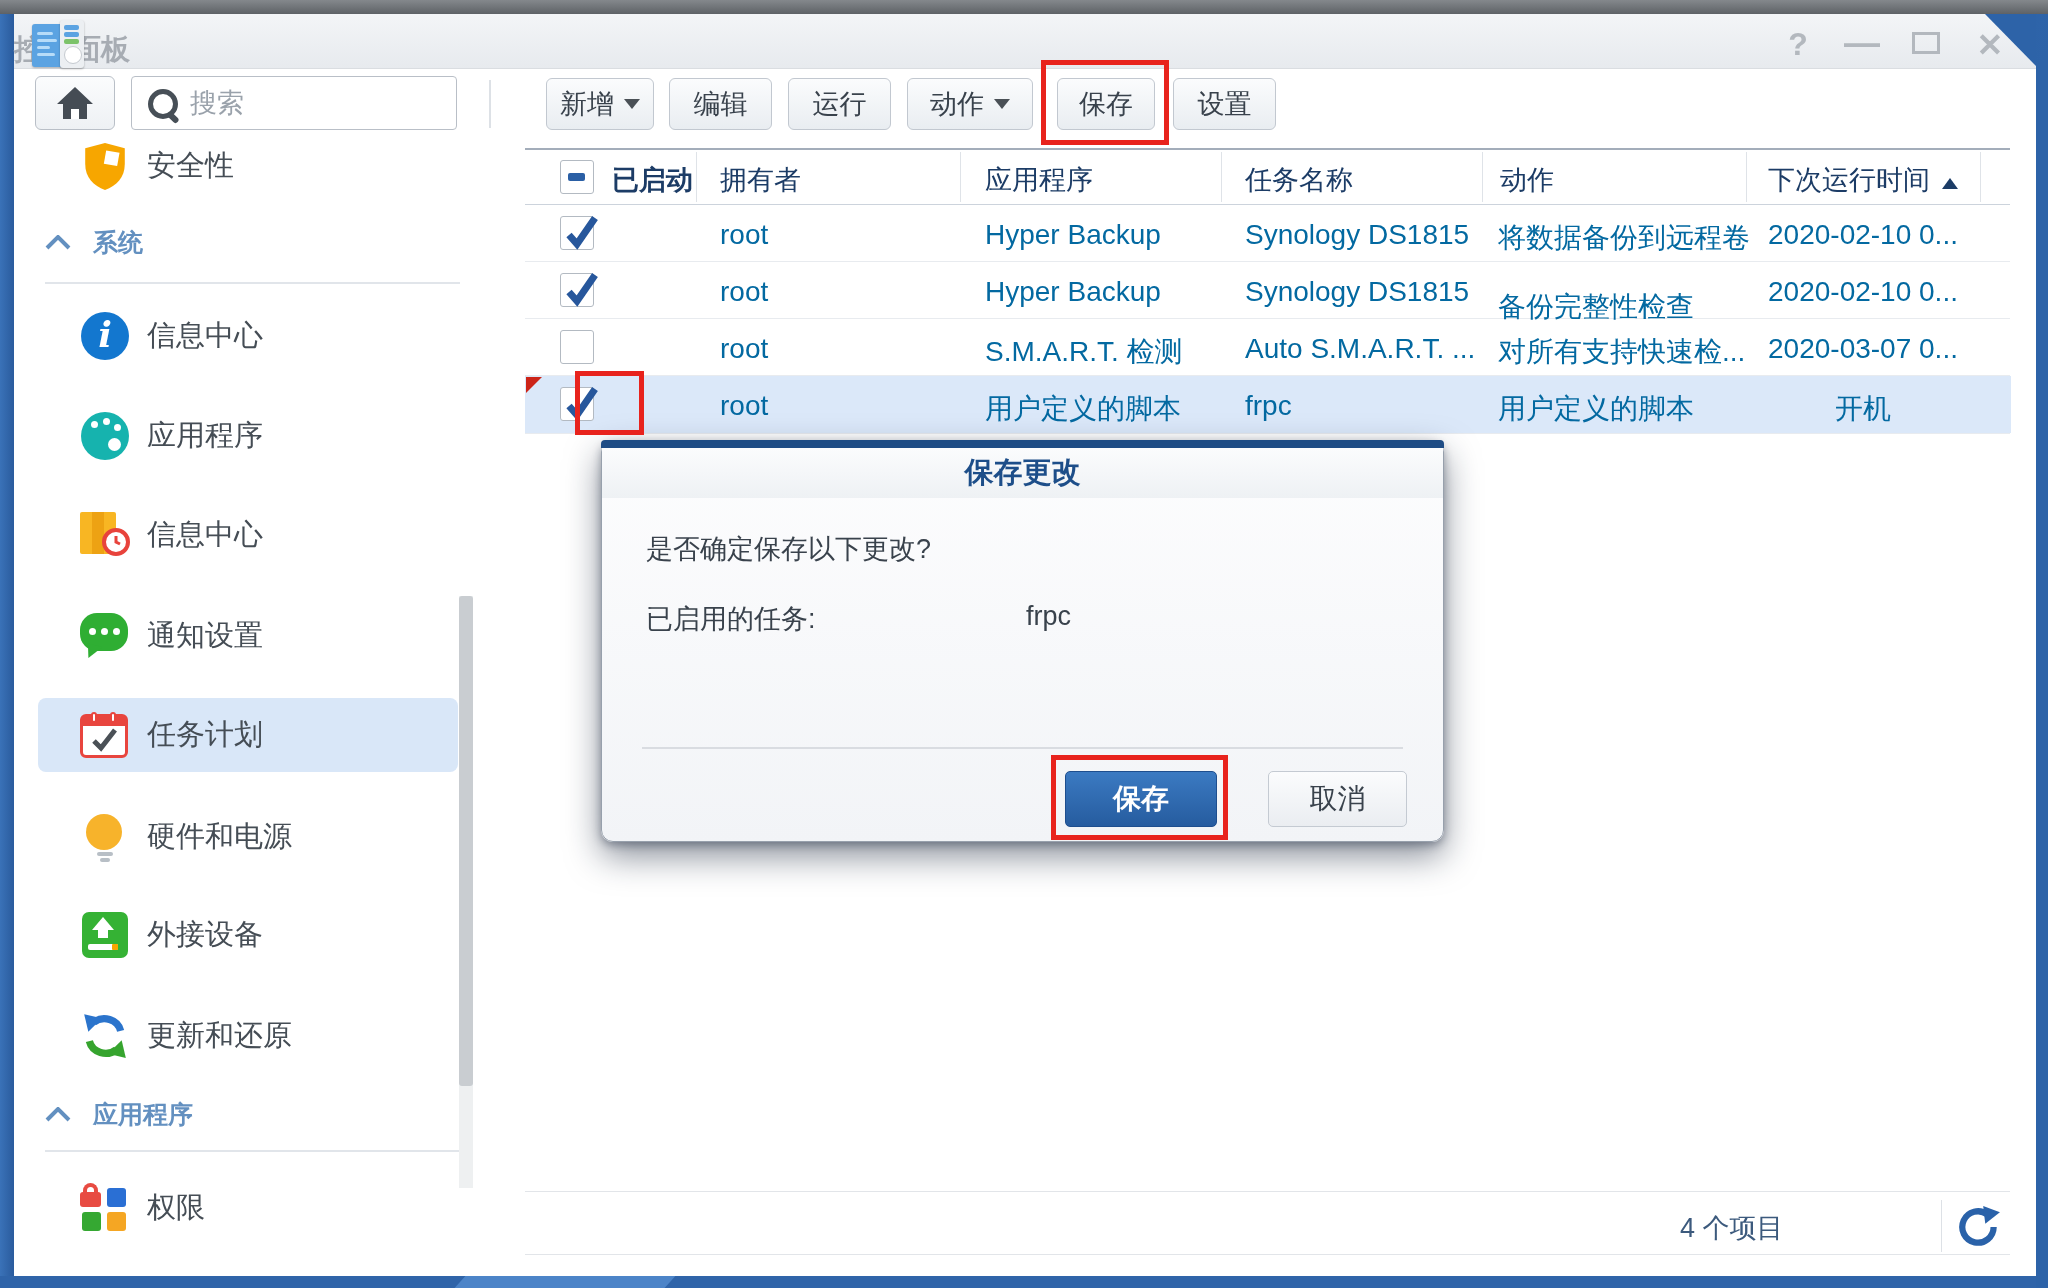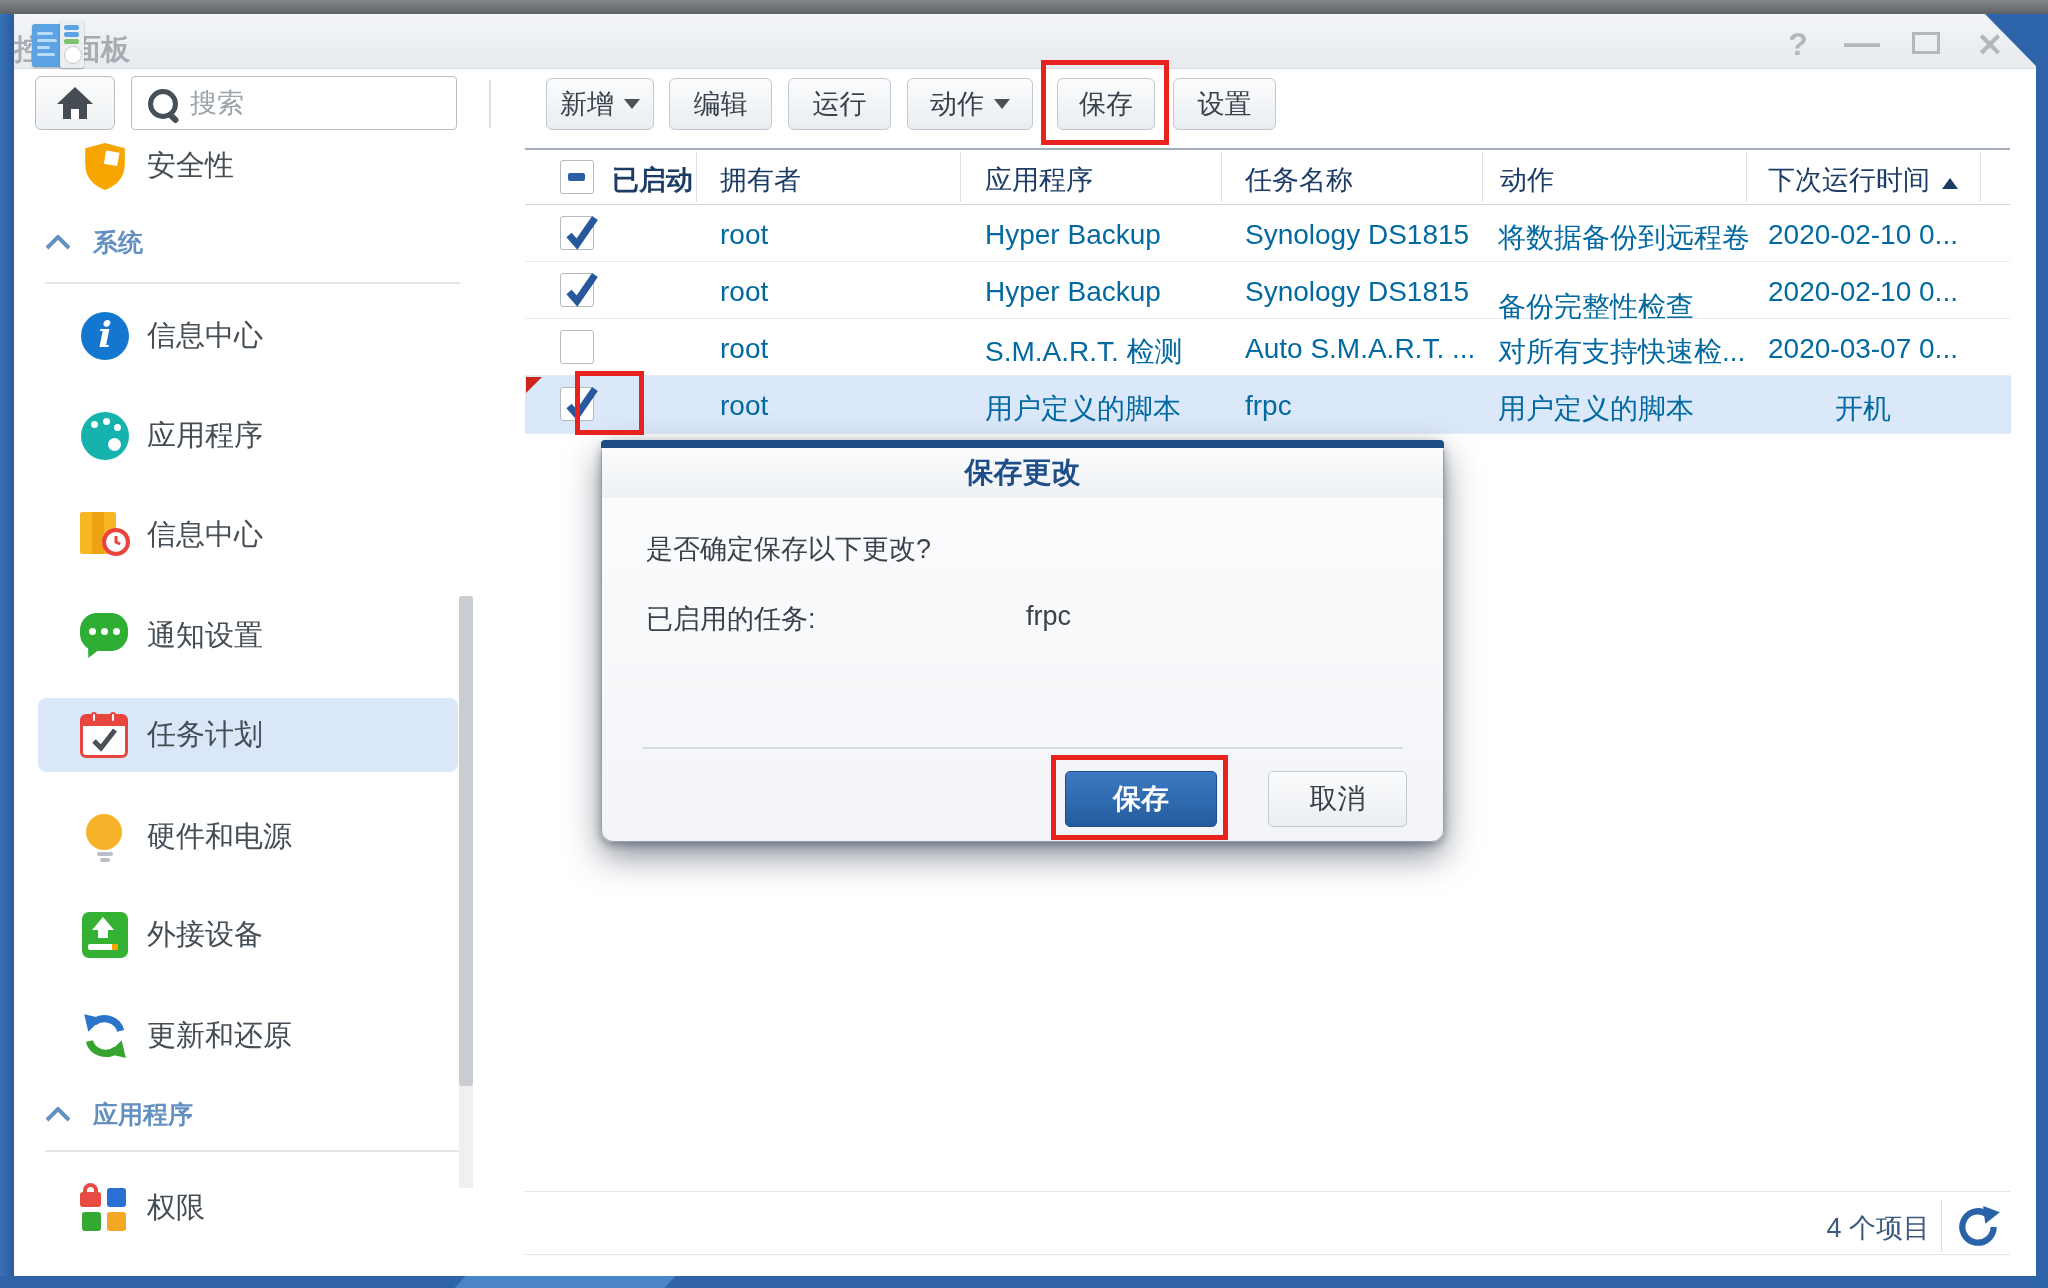--- a/index.html
+++ b/index.html
@@ -95,21 +95,21 @@
   #row-sel-bg{left:525px;top:376px;width:1486px;height:57px;background:#dbe8f9;z-index:4;}
   .cb{z-index:7;width:34px;height:34px;background:#fff;border:1px solid #b3bac2;border-radius:3px;box-sizing:border-box;cursor:pointer;}
   .cb svg{position:absolute;left:2px;top:-6px;overflow:visible;}
   .cb-ind .dash{position:absolute;left:7px;top:12px;width:17px;height:8px;background:#2a5fa5;border-radius:2px;}
   #row-modified{left:526px;top:377px;width:0;height:0;border-top:16px solid #cc2418;border-right:16px solid transparent;z-index:8;}
   .sort-asc{display:inline-block;width:0;height:0;border-left:8px solid transparent;border-right:8px solid transparent;border-bottom:11px solid #1c3c66;margin-left:12px;}
 
   
   #status-line1{left:525px;top:1191px;width:1485px;height:1px;background:#e2e5e9;z-index:6;}
   #status-line2{left:525px;top:1254px;width:1485px;height:1px;background:#e2e5e9;z-index:6;}
-  #item-count{left:1680px;top:1210px;width:250px;text-align:right;font-size:27px;color:#3c5a7d;z-index:6;}
+  #item-count{left:1680px;top:1210px;width:250px;text-align:left;font-size:27px;color:#3c5a7d;z-index:6;}
   #status-sep{left:1941px;top:1200px;width:1px;height:52px;background:#dde1e6;z-index:6;}
   #refresh-btn{left:1956px;top:1204px;width:46px;height:46px;z-index:7;cursor:pointer;}
 
   
   #dialog{left:601px;top:440px;width:843px;height:402px;background:linear-gradient(#fdfdfe,#f2f4f7);border:1px solid #97a0ac;border-radius:12px;box-sizing:border-box;z-index:30;box-shadow:0 14px 34px rgba(20,32,54,.5),0 3px 8px rgba(20,32,54,.35);}
   #dialog-topbar{position:absolute;left:-1px;top:-1px;width:843px;height:8px;background:#1e4c85;border-radius:4px 4px 0 0;}
   #dialog-header{position:absolute;left:0;top:7px;width:841px;height:50px;background:linear-gradient(#fbfcfd,#eef1f4);}
   #dialog-title{position:absolute;left:0;top:12px;width:100%;text-align:center;font-size:29px;font-weight:bold;color:#1d4e89;}
   #dialog-msg{position:absolute;left:44px;top:90px;font-size:27px;color:#39424c;}
   #dialog-field-label{position:absolute;left:44px;top:160px;font-size:27px;color:#39424c;}

